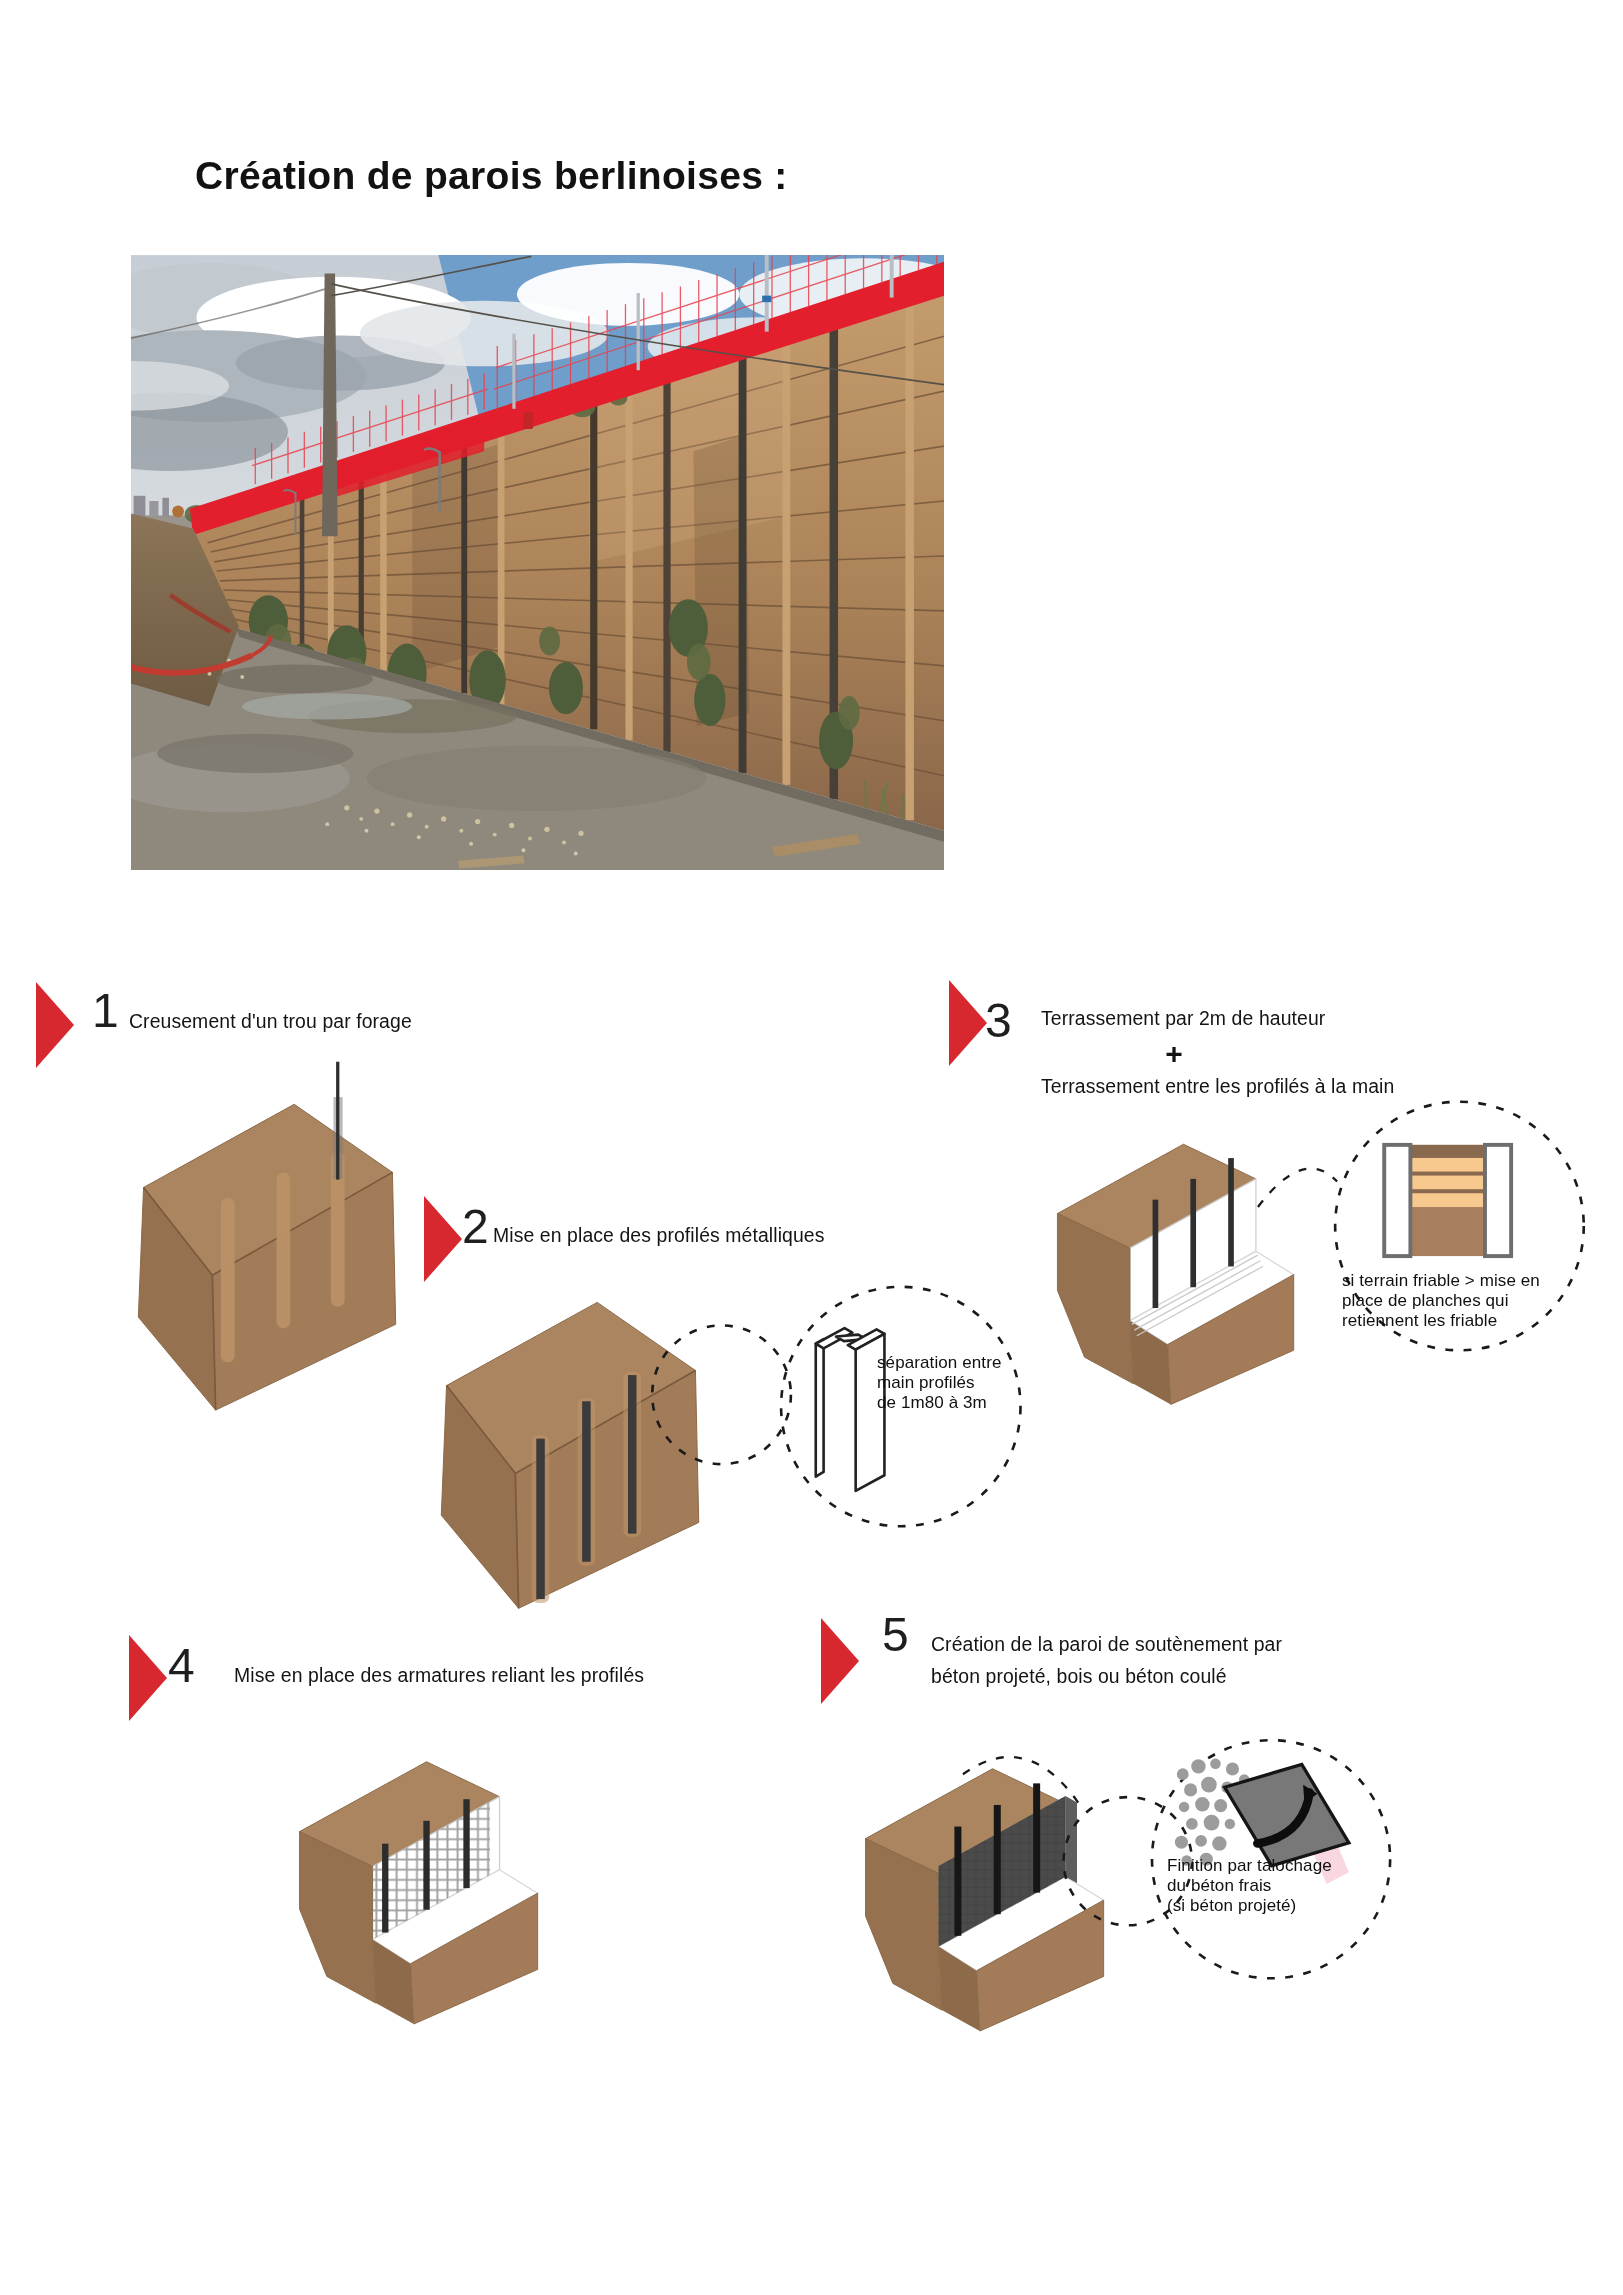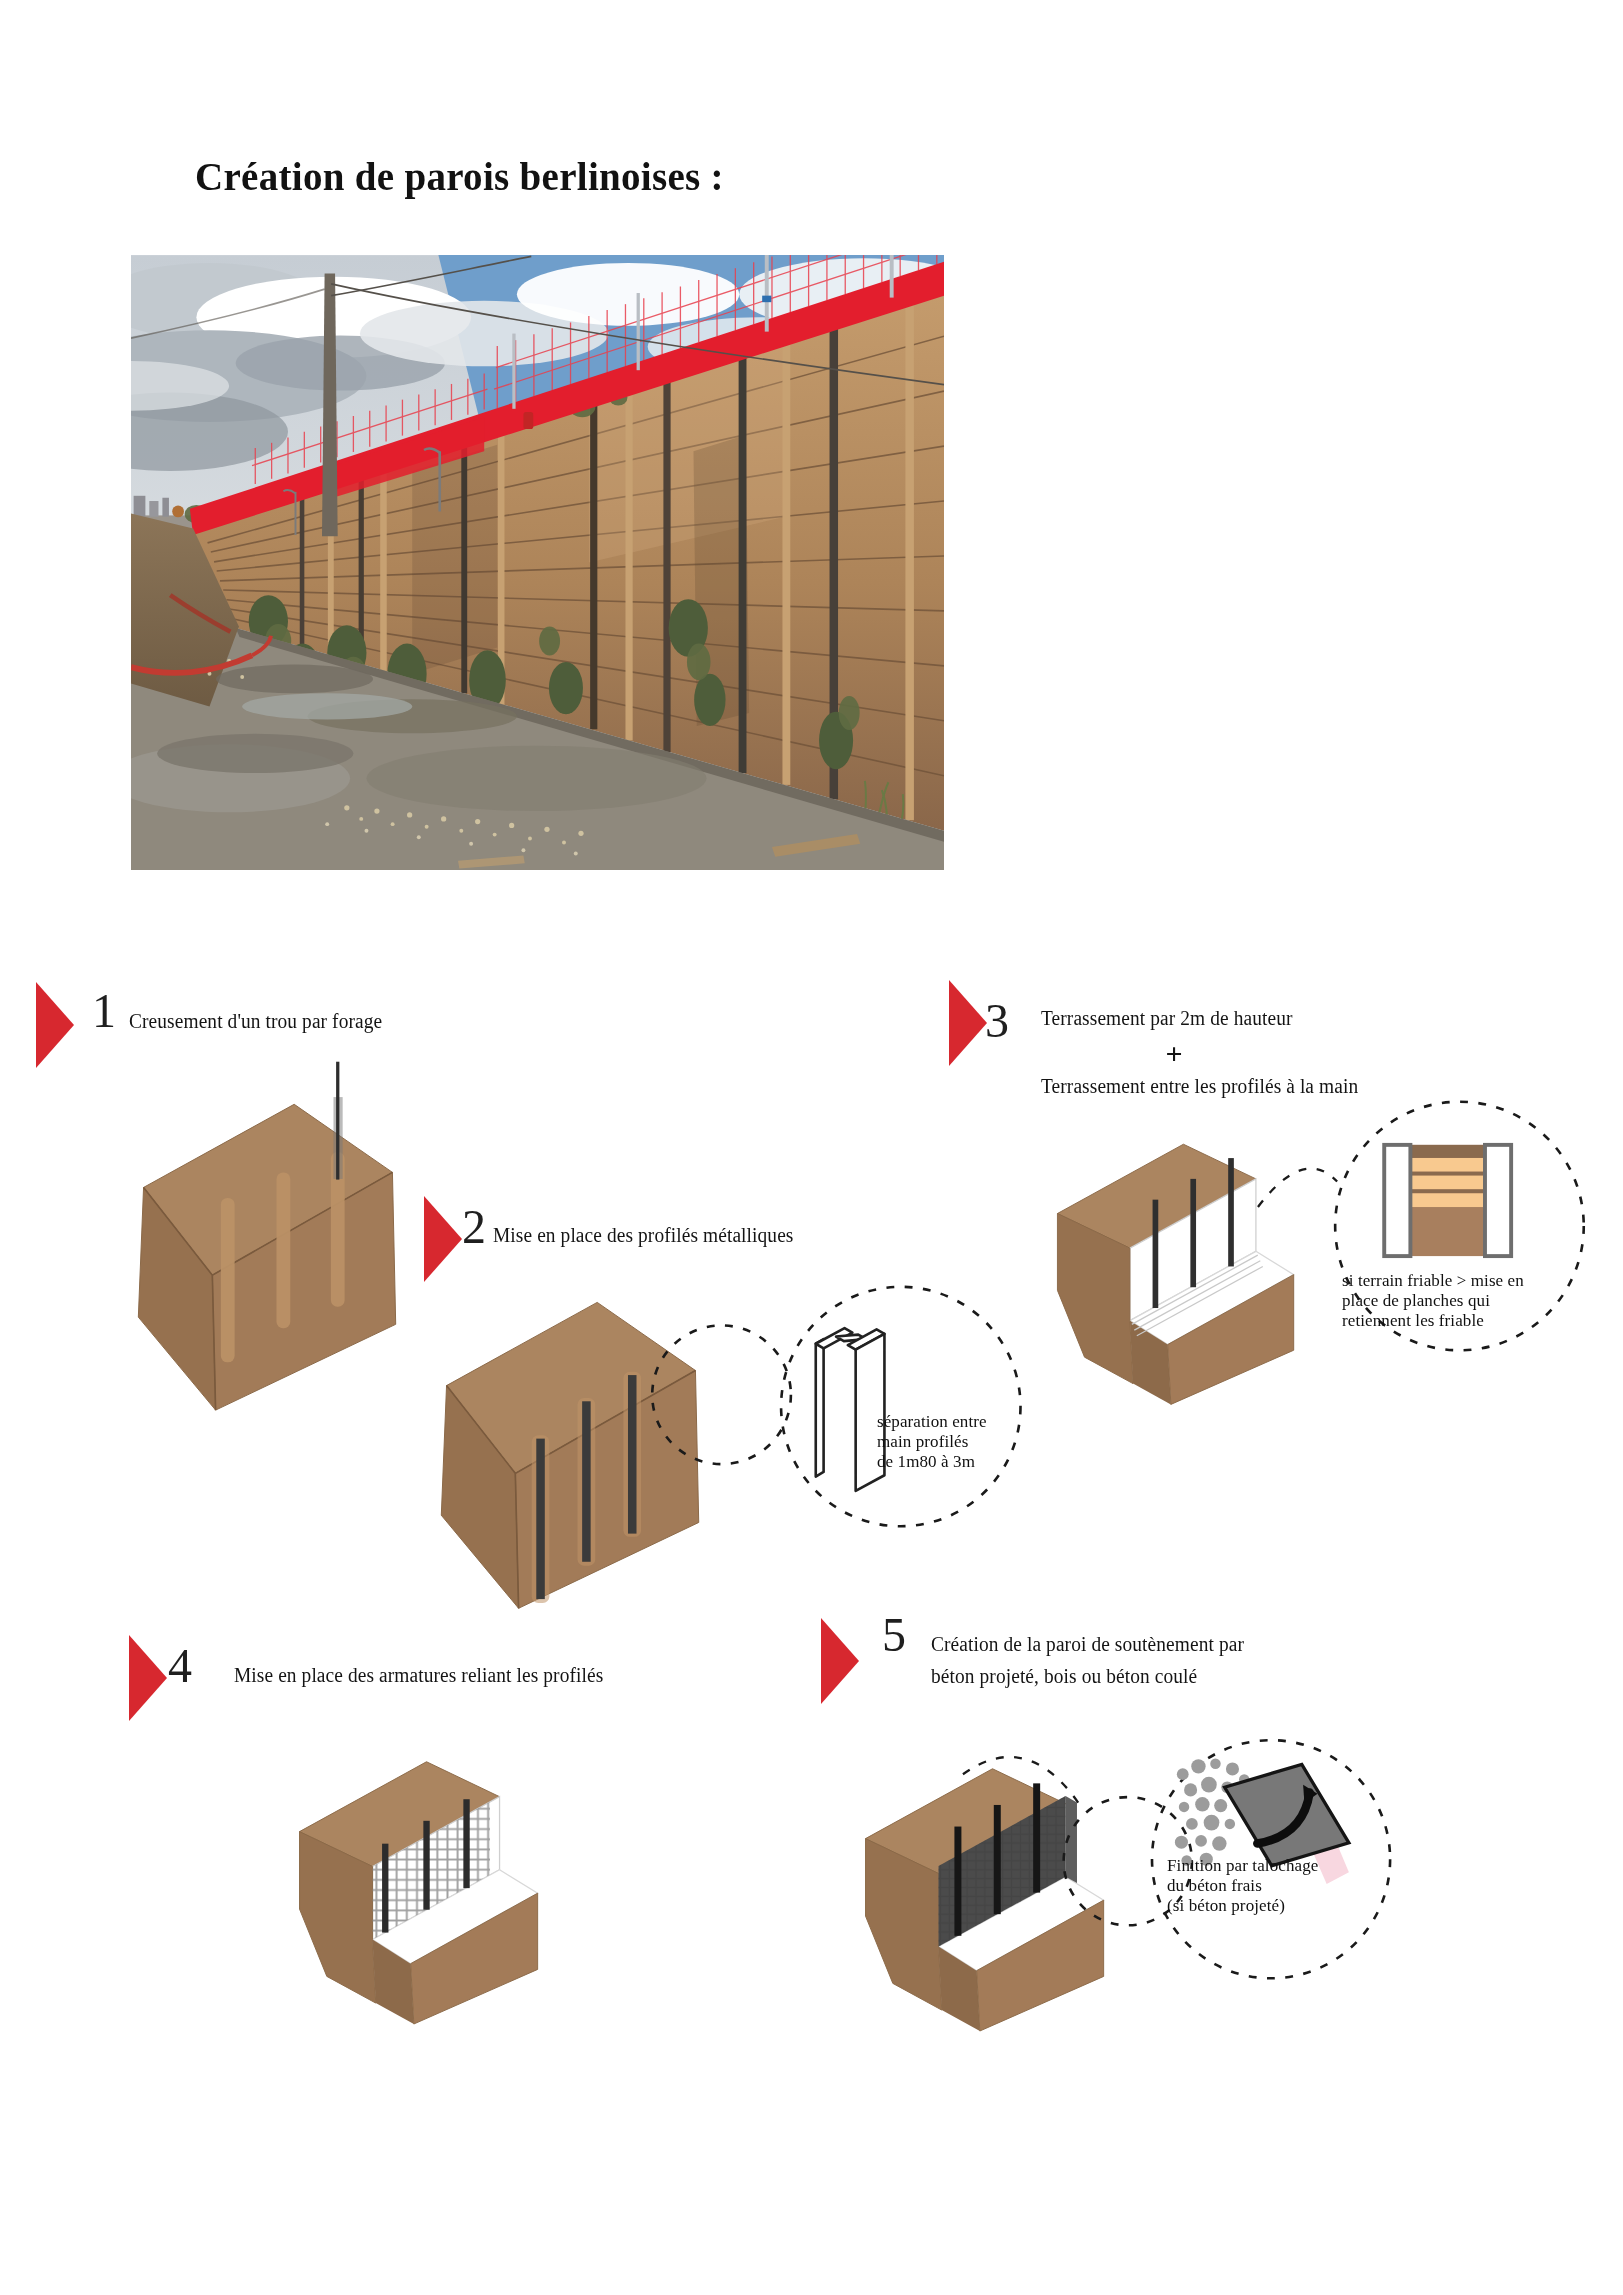--- a/index.html
+++ b/index.html
@@ -1,17 +1,17 @@
 <!DOCTYPE html>
 <html style="font-size:10.5px"><head>
 <meta charset="utf-8">
 <style>
   html,body{margin:0;padding:0;background:#ffffff;}
   #page{position:relative;width:1623px;height:2295px;background:#ffffff;overflow:hidden;
-        font-family:Liberation Serif, serif;color:#161616;}
+        font-family:Liberation Sans, sans-serif;color:#161616;}
   .abs{position:absolute;}
   #title{left:195px;top:128px;font-size:39px;font-weight:bold;letter-spacing:0.3px;color:#121212;}
   .tri{width:0;height:0;border-top:43px solid transparent;border-bottom:43px solid transparent;
        border-left:38px solid #d7282f;}
   .num{font-size:48px;line-height:48px;font-weight:400;color:#1f1f1f;}
   .lbl{font-size:20px;line-height:26px;color:#141414;letter-spacing:0.1px;transform:scaleX(.97);transform-origin:left top;white-space:nowrap;}
   .plus{font-size:30px;font-weight:bold;color:#141414;text-align:center;width:268px;}
   .callout-text{font-size:17px;line-height:20px;text-align:left;color:#101010;letter-spacing:0.1px;}
   svg{display:block;}
 </style>
@@ -428,21 +428,21 @@
           <circle cx="1844" cy="2842" r="10"></circle>
       </g>
       <ellipse cx="1992" cy="2778" rx="40" ry="52" fill="#f4cbd6" transform="rotate(-15 1992 2778)"></ellipse>
       <polygon points="2002,2820 2036,2800 2062,2862 2028,2880" fill="#f8d7e0"></polygon>
       <polygon points="1872,2732 1990,2697 2062,2817 1944,2852" fill="#787878" stroke="#151515" stroke-width="5"></polygon>
       <path d="M1922,2818 Q1992,2806 2002,2740" stroke="#0d0d0d" stroke-width="13" fill="none" stroke-linecap="round"></path>
       <polygon points="1992,2728 2014,2742 1994,2756" fill="#0d0d0d"></polygon>
     </g>
   </svg>
 
-  <div class="abs callout-text" style="left:877px;top:1412px;width:144px;">
+  <div class="abs callout-text" style="left:877px;top:1353px;width:144px;">
     <div>séparation entre</div>
     <div>main profilés</div>
     <div>de 1m80 à 3m</div>
   </div>
   <div class="abs callout-text" style="left:1342px;top:1271px;width:236px;">
     <div>si terrain friable &gt; mise en</div>
     <div>place de planches qui</div>
     <div>retiennent les friable</div>
   </div>
   <div class="abs callout-text" style="left:1167px;top:1856px;width:209px;">

